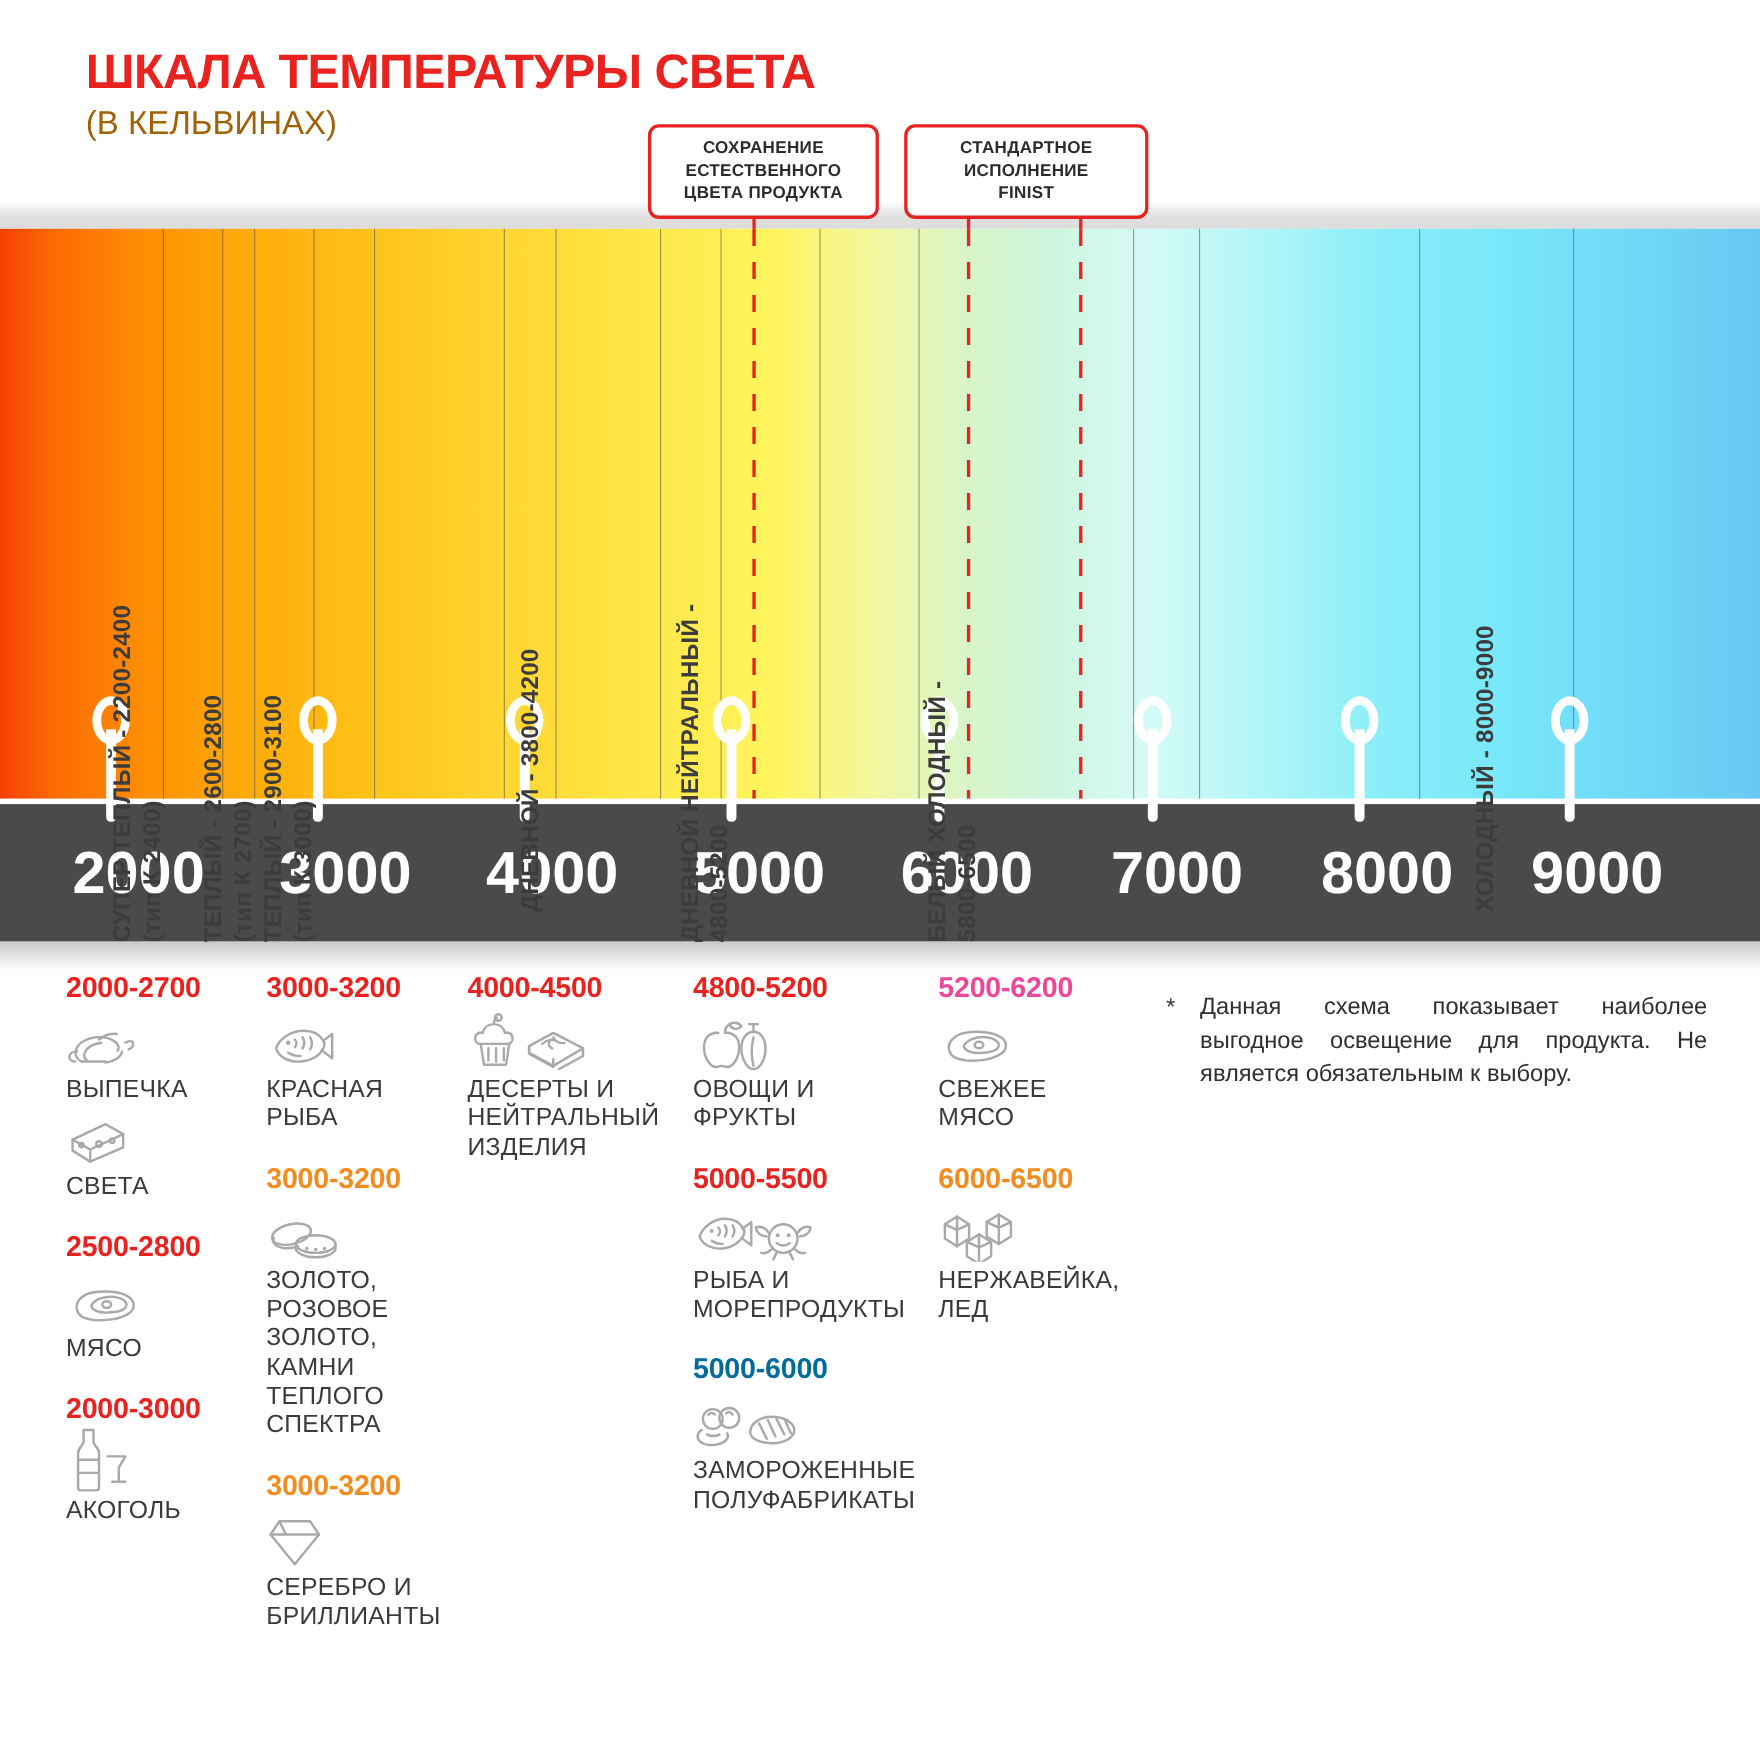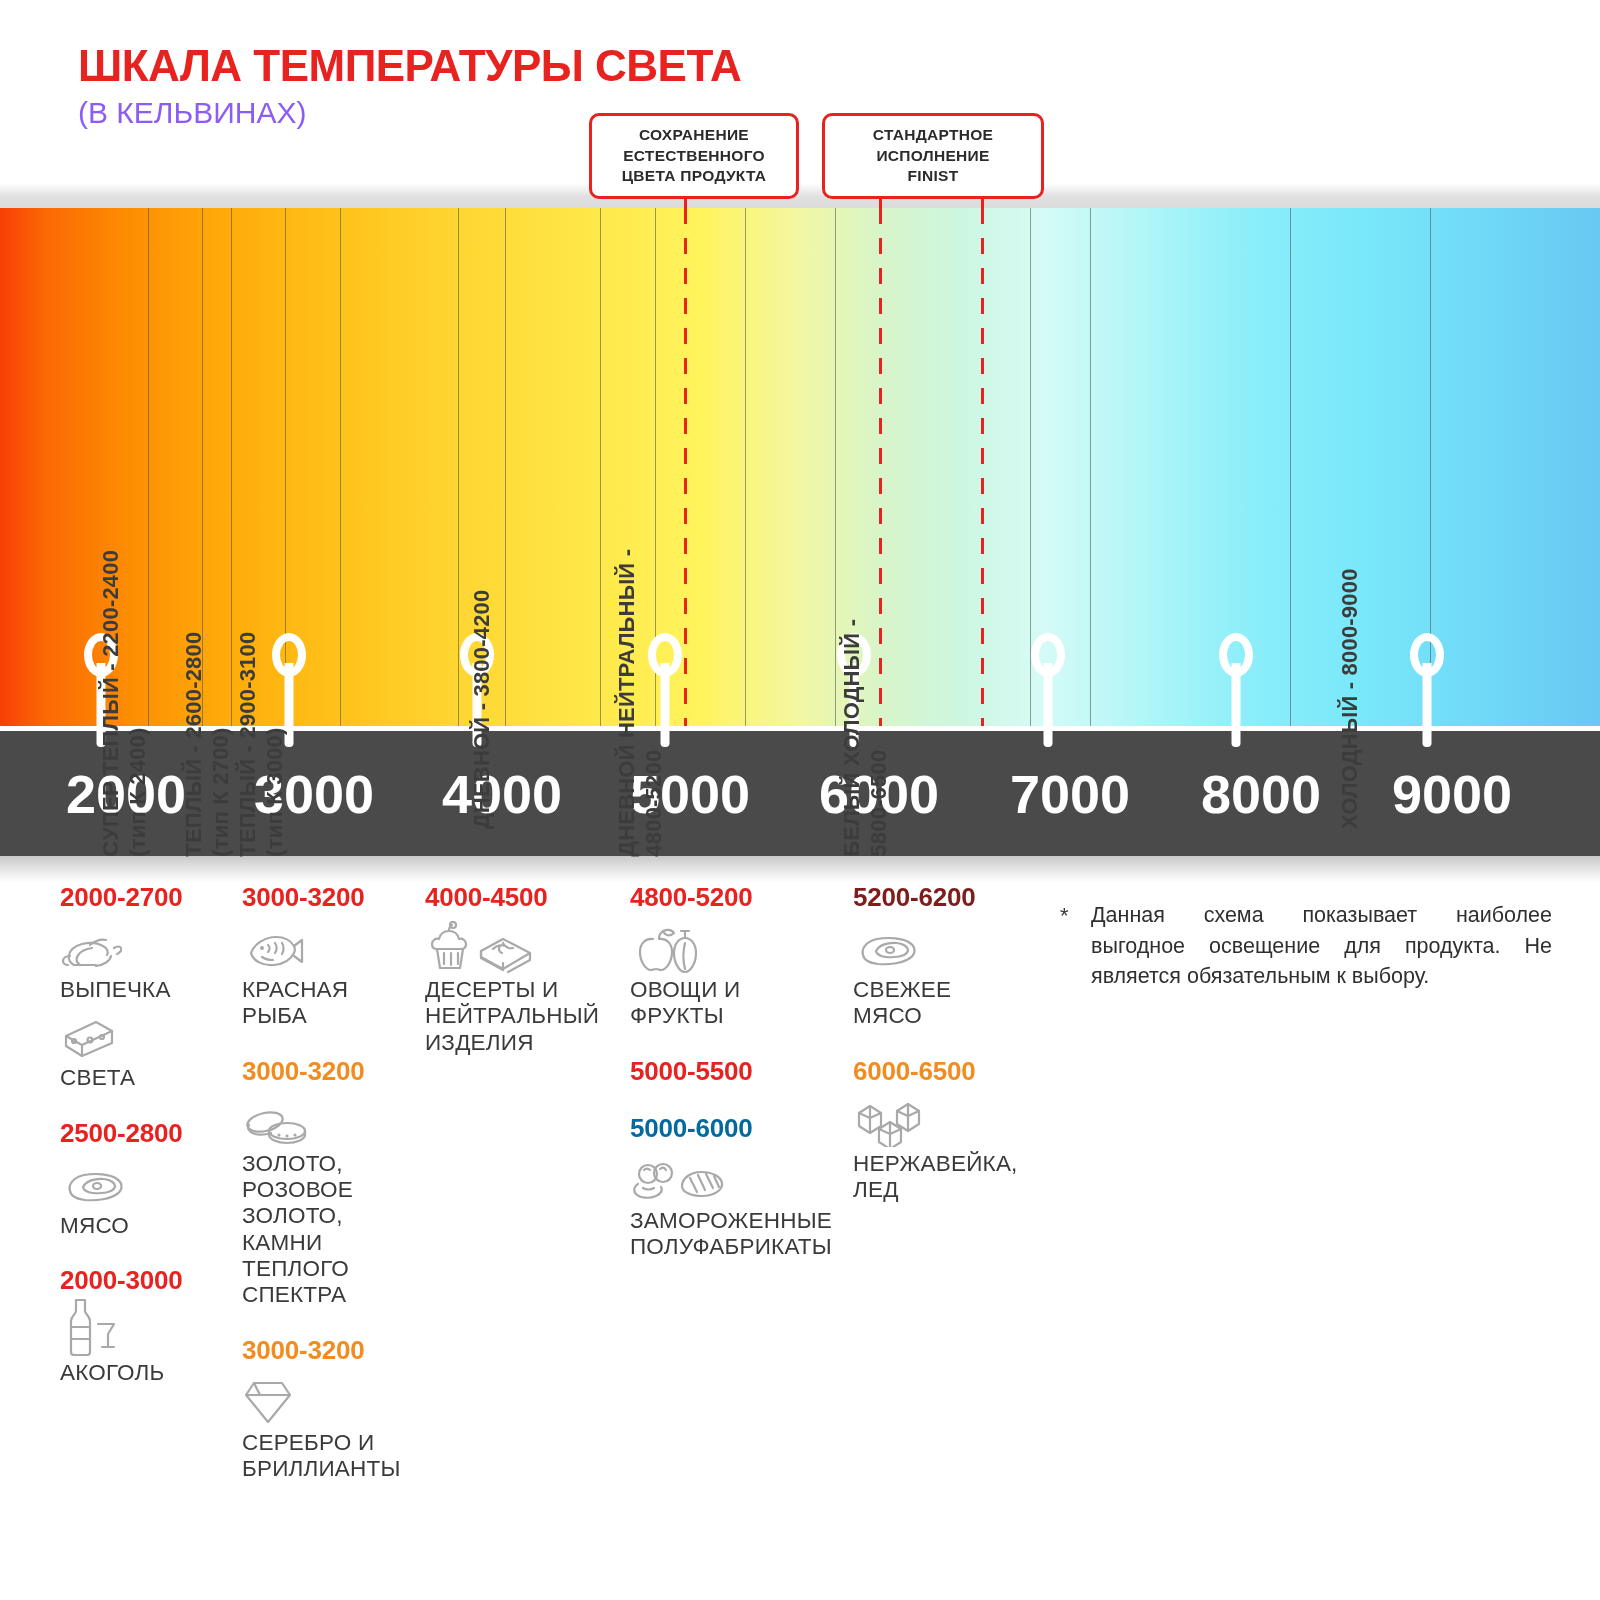--- a/index.html
+++ b/index.html
@@ -12,21 +12,21 @@
   #page { position: relative; width: 1600px; height: 1600px; background: #fff; }
 
   
   .title {
     position: absolute; left: 78px; top: 41px;
     font-size: 44px; font-weight: bold; letter-spacing: -0.5px;
     color: #e8221f; white-space: nowrap;
   }
   .subtitle {
     position: absolute; left: 78px; top: 96px;
-    font-size: 30px; color: #8b5cf6; white-space: nowrap;
+    font-size: 30px; color: #a16207; white-space: nowrap;
   }
 
   
   .callout {
     position: absolute;
     border: 3px solid #e8221f;
     border-radius: 10px;
     background: #ffffff;
     text-align: center;
     color: #2b2b2b;
@@ -385,20 +385,40 @@
               </svg>
             </div>
             <div class="item-label">
               <div>ОВОЩИ И</div>
               <div>ФРУКТЫ</div>
             </div>
           </div>
         </div>
         <div class="grp">
           <div class="grp-range" style="color: rgb(232, 34, 31);">5000-5500</div>
+          <div class="item">
+            <div class="item-icon">
+              <svg width="110" height="48" viewBox="0 0 110 48">
+                <path fill="none" stroke="#a9a9a9" stroke-width="2.2" stroke-linecap="round" stroke-linejoin="round" d="M6 25c3-9 13-16 23-16 8 0 14 4 17 9 1 2 1 4 0 6-3 6-10 11-19 12-10 1-19-4-21-11z"></path>
+                <path fill="none" stroke="#a9a9a9" stroke-width="2.2" stroke-linecap="round" stroke-linejoin="round" d="M45 18l8-6v21l-8-6"></path>
+                <circle fill="#a9a9a9" cx="17" cy="20" r="1.8"></circle>
+                <path fill="none" stroke="#a9a9a9" stroke-width="2.2" stroke-linecap="round" stroke-linejoin="round" d="M23 17c2 2 2 5 0 7M29 15c2 3 2 7 0 10M36 15c2 3 2 7 0 10M17 29c3 2 6 3 10 3"></path>
+                <circle fill="none" stroke="#a9a9a9" stroke-width="2.2" stroke-linecap="round" stroke-linejoin="round" cx="82" cy="27" r="13"></circle>
+                <path fill="none" stroke="#a9a9a9" stroke-width="2.2" stroke-linecap="round" stroke-linejoin="round" d="M69 22c-3-5-8-7-12-5 1 5 5 8 10 8M95 22c3-5 8-7 12-5-1 5-5 8-10 8"></path>
+                <path fill="none" stroke="#a9a9a9" stroke-width="2.2" stroke-linecap="round" stroke-linejoin="round" d="M71 37c-3 3-6 4-9 3M93 37c3 3 6 4 9 3M76 40l-3 6M88 40l3 6"></path>
+                <circle fill="#a9a9a9" cx="77" cy="24" r="1.8"></circle>
+                <circle fill="#a9a9a9" cx="87" cy="24" r="1.8"></circle>
+                <path fill="none" stroke="#a9a9a9" stroke-width="2.2" stroke-linecap="round" stroke-linejoin="round" d="M76 31c3 3 9 3 12 0"></path>
+              </svg>
+            </div>
+            <div class="item-label">
+              <div>РЫБА И</div>
+              <div>МОРЕПРОДУКТЫ</div>
+            </div>
+          </div>
         </div>
         <div class="grp">
           <div class="grp-range" style="color: #0369a1;">5000-6000</div>
           <div class="item">
             <div class="item-icon">
               <svg width="96" height="44" viewBox="0 0 96 44">
                 <circle fill="none" stroke="#a9a9a9" stroke-width="2.2" stroke-linecap="round" stroke-linejoin="round" cx="18" cy="14" r="9"></circle>
                 <circle fill="none" stroke="#a9a9a9" stroke-width="2.2" stroke-linecap="round" stroke-linejoin="round" cx="33" cy="13" r="9"></circle>
                 <path fill="none" stroke="#a9a9a9" stroke-width="2.2" stroke-linecap="round" stroke-linejoin="round" d="M8 24c-4 2-5 7-2 10 4 4 13 5 20 2 5-2 7-6 5-9"></path>
                 <path fill="none" stroke="#a9a9a9" stroke-width="2.2" stroke-linecap="round" stroke-linejoin="round" d="M14 10c2-2 4-2 6 0M30 9c2-2 4-2 6 1M13 28c3 2 8 2 11 0"></path>
@@ -408,21 +428,21 @@
             </div>
             <div class="item-label">
               <div>ЗАМОРОЖЕННЫЕ</div>
               <div>ПОЛУФАБРИКАТЫ</div>
             </div>
           </div>
         </div>
       </div>
     <div class="lcol" id="lcol-4">
         <div class="grp">
-          <div class="grp-range" style="color: #7f1d1d;">5200-6200</div>
+          <div class="grp-range" style="color: #ec4899;">5200-6200</div>
           <div class="item">
             <div class="item-icon">
               <svg width="66" height="42" viewBox="0 0 66 42">
                 <path fill="none" stroke="#a9a9a9" stroke-width="2.2" stroke-linecap="round" stroke-linejoin="round" d="M10 24c-2-7 4-14 14-16 12-2 26-1 33 4 6 4 6 11 0 15-7 5-20 7-32 6-9-1-14-4-15-9z"></path>
                 <path fill="none" stroke="#a9a9a9" stroke-width="2.2" stroke-linecap="round" stroke-linejoin="round" d="M23 20c3-6 12-9 21-8 7 1 11 4 11 7 0 4-6 7-14 7-9 1-17-1-18-6z"></path>
                 <ellipse fill="none" stroke="#a9a9a9" stroke-width="2.2" stroke-linecap="round" stroke-linejoin="round" cx="37" cy="19" rx="4" ry="3"></ellipse>
               </svg>
             </div>
             <div class="item-label">
               <div>СВЕЖЕЕ</div>

